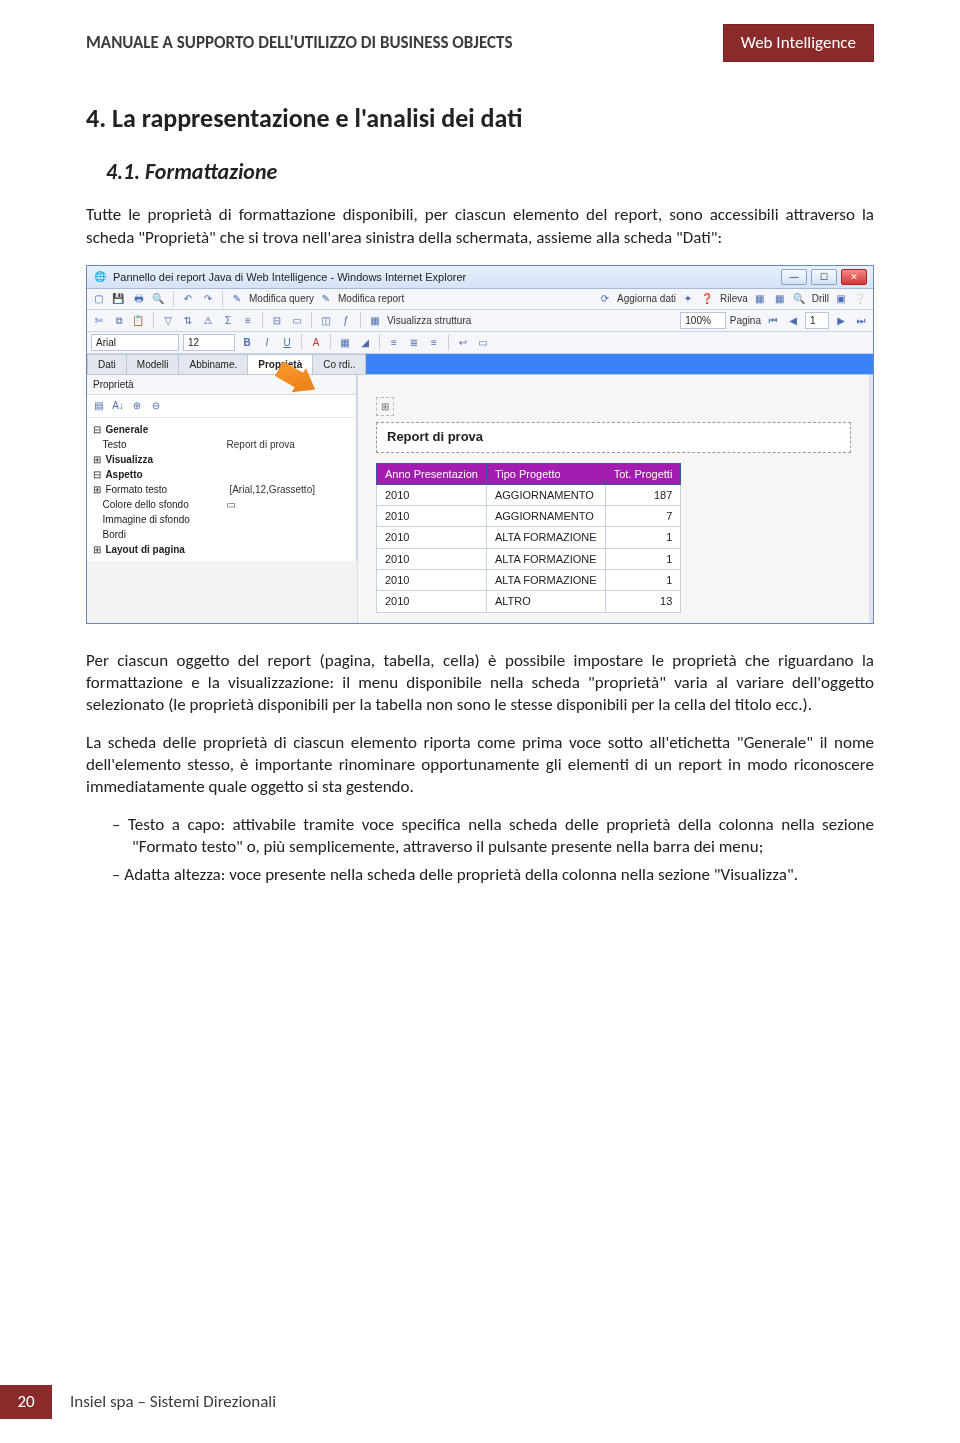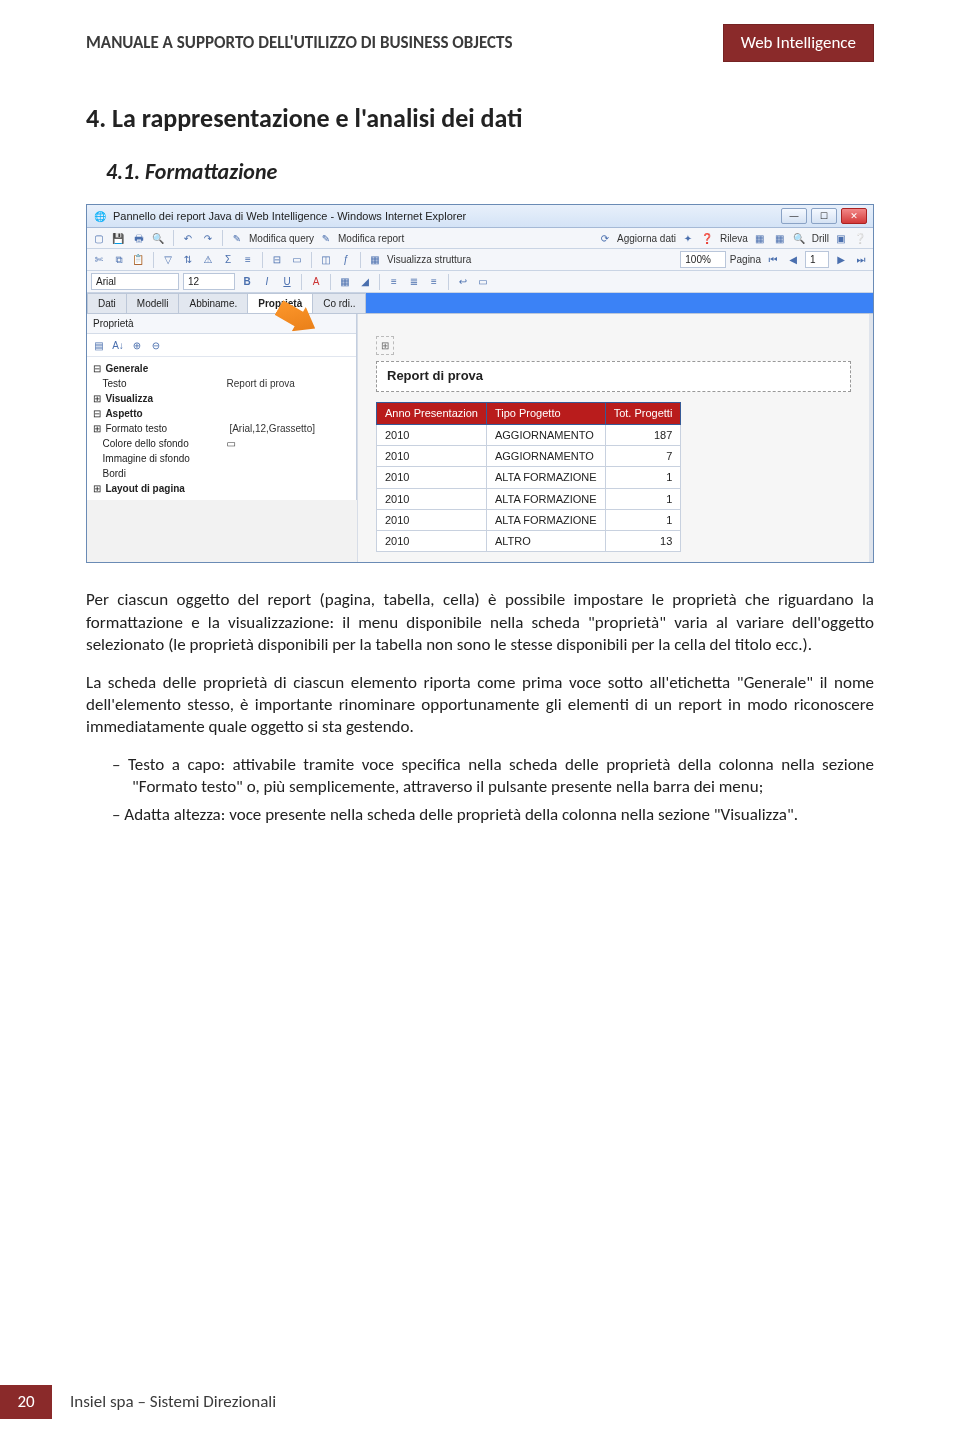--- a/index.html
+++ b/index.html
@@ -136,21 +136,21 @@
     border-right:4px solid #dfe4ec;
   }
   .rpt-title-box{
     border:1px dashed #999;padding:6px 10px;margin-bottom:10px;
     background:#fff;font-weight:bold;font-size:13px;
   }
   table.data{
     border-collapse:collapse;font-size:11px;background:#fff;
   }
   table.data th{
-    background:#b91c1c;color:#fff;padding:3px 8px;border:1px solid #365a97;
+    background:#a21caf;color:#fff;padding:3px 8px;border:1px solid #365a97;
     text-align:left;font-weight:normal;
   }
   table.data td{
     padding:3px 8px;border:1px solid #c8d1df;
   }
   table.data td.num{text-align:right;}
   ul.dash{list-style:none;margin:16px 0 16px 26px;}
   ul.dash li{text-indent:-20px;padding-left:20px;text-align:justify;margin-bottom:6px;}
   ul.dash li::before{content:"– ";}
   .footer{
@@ -169,20 +169,21 @@
 <div class="page">
 
   <div class="hdr">
     <div class="hdr-title">MANUALE A SUPPORTO DELL'UTILIZZO DI BUSINESS OBJECTS</div>
     <div class="hdr-badge">Web Intelligence</div>
   </div>
 
   <h2 class="section">4. La rappresentazione e l'analisi dei dati</h2>
   <h3 class="subsection">4.1. Formattazione</h3>
 
+  <p class="body">Tutte le proprietà di formattazione disponibili, per ciascun elemento del report, sono accessibili attraverso la scheda "Proprietà" che si trova nell'area sinistra della schermata, assieme alla scheda "Dati":</p>
 
   <div class="screenshot-wrap">
     <div class="screenshot">
 
       <div class="win-titlebar">
         <span class="tb-ico">🌐</span>
         <span>Pannello dei report Java di Web Intelligence - Windows Internet Explorer</span>
         <span class="spacer"></span>
         <span class="winbtn">―</span>
         <span class="winbtn">☐</span>

